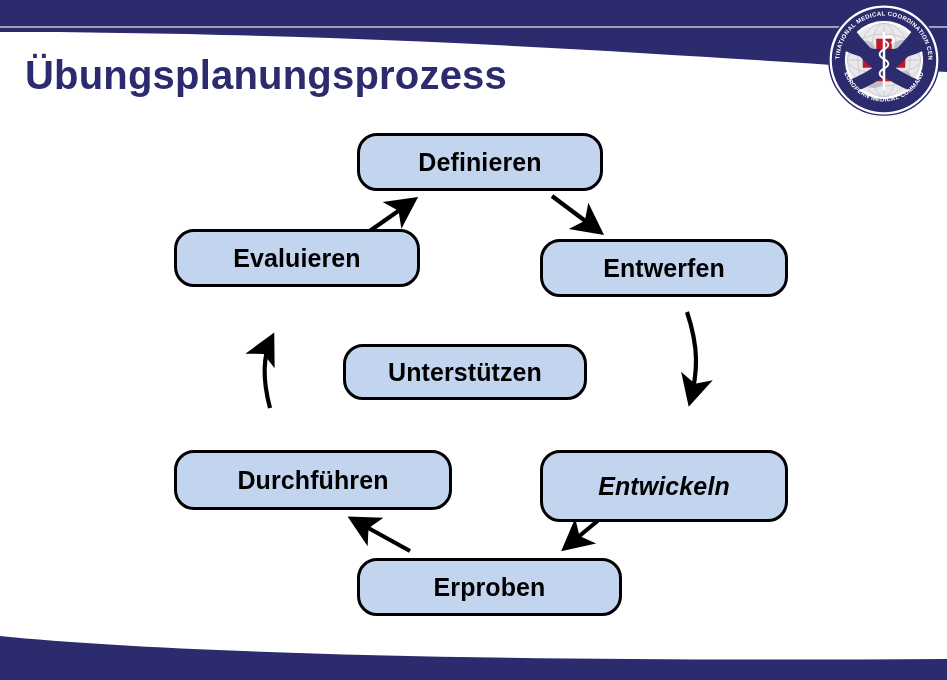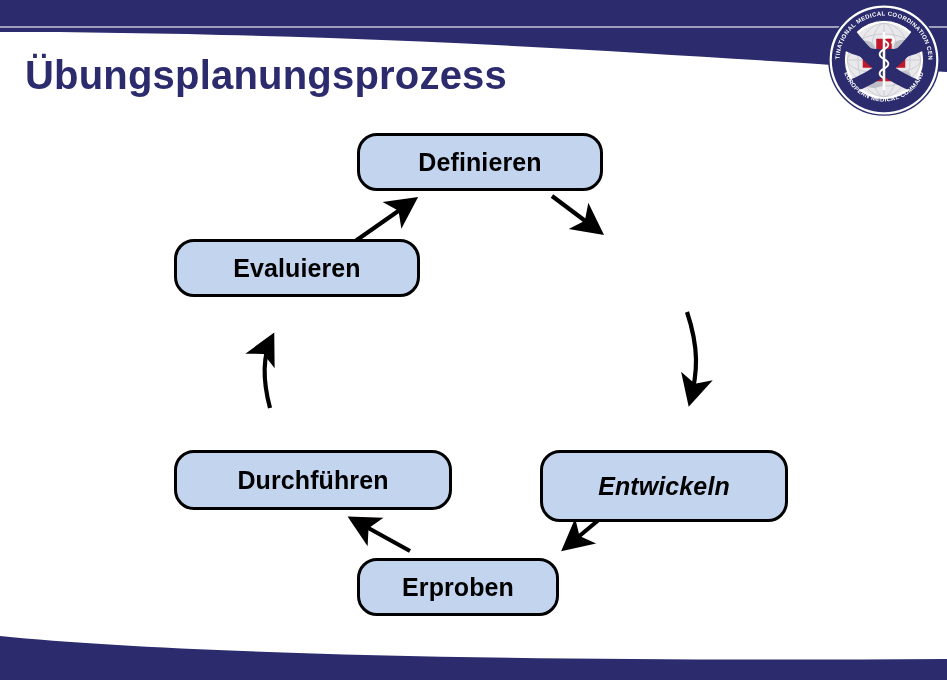--- a/index.html
+++ b/index.html
@@ -75,26 +75,26 @@
     align-items: center;
     justify-content: center;
     color: #000000;
     font-size: 25px;
     font-weight: bold;
     letter-spacing: 0.1px;
     white-space: nowrap;
   }
 
   .node-definieren   { left: 357px; top: 133px; width: 246px; height: 58px; }
-  .node-evaluieren   { left: 174px; top: 239px; width: 246px; height: 58px; }
+  .node-evaluieren   { left: 174px; top: 229px; width: 246px; height: 58px; }
   .node-entwerfen    { left: 540px; top: 239px; width: 248px; height: 58px; }
   .node-unterstuetzen{ left: 343px; top: 344px; width: 244px; height: 56px; }
   .node-durchfuehren { left: 174px; top: 450px; width: 278px; height: 60px; }
   .node-entwickeln   { left: 540px; top: 450px; width: 248px; height: 72px; font-style: italic; }
-  .node-erproben     { left: 357px; top: 558px; width: 202px; height: 58px; }
+  .node-erproben     { left: 357px; top: 558px; width: 265px; height: 58px; }
 
   
   .footer-band {
     position: absolute;
     left: 0;
     bottom: 0;
     width: 947px;
     height: 70px;
     pointer-events: none;
   }
@@ -186,20 +186,26 @@
         <path d="M270,408 C262,378 263,355 272,337"></path>
       </g>
     </svg>
 
     <div class="node node-definieren">
       <span>Definieren</span>
     </div>
     <div class="node node-evaluieren">
       <span>Evaluieren</span>
     </div>
+    <div class="node node-entwerfen">
+      <span>Entwerfen</span>
+    </div>
+    <div class="node node-unterstuetzen">
+      <span>Unterstützen</span>
+    </div>
     <div class="node node-durchfuehren">
       <span>Durchführen</span>
     </div>
     <div class="node node-entwickeln">
       <span>Entwickeln</span>
     </div>
     <div class="node node-erproben">
       <span>Erproben</span>
     </div>
   </div>

